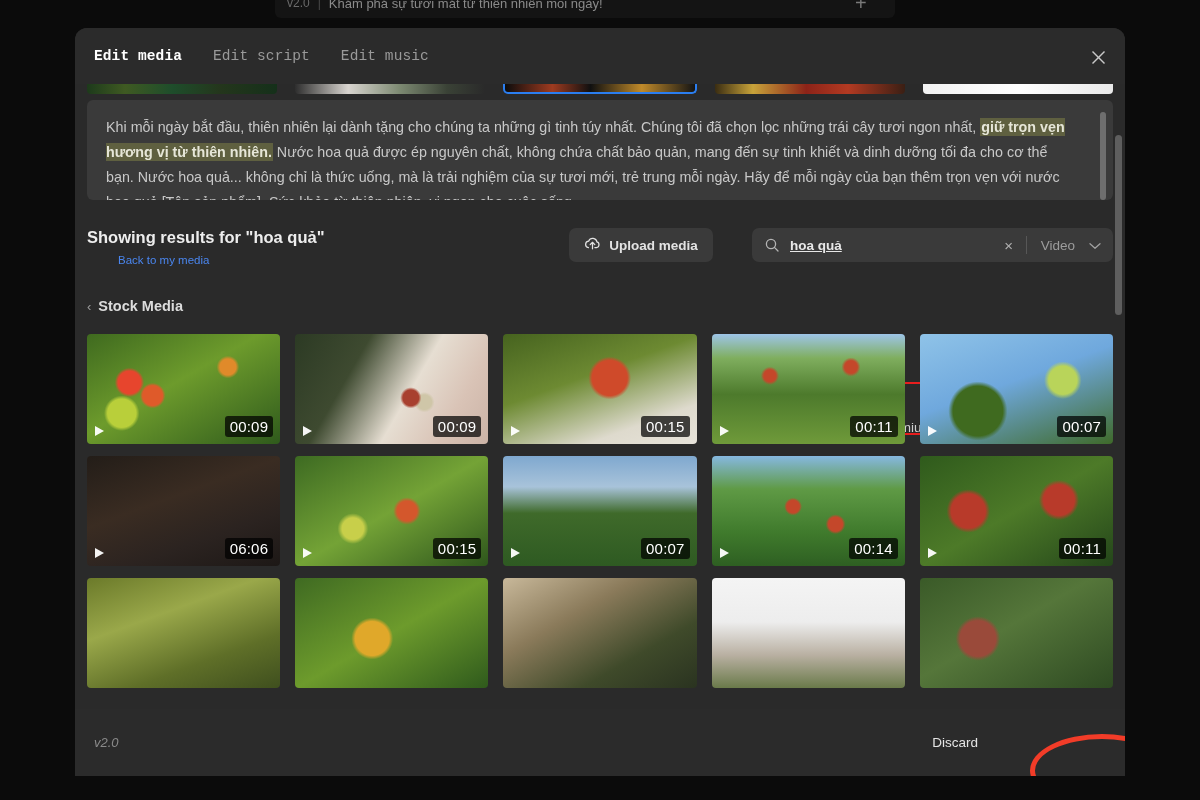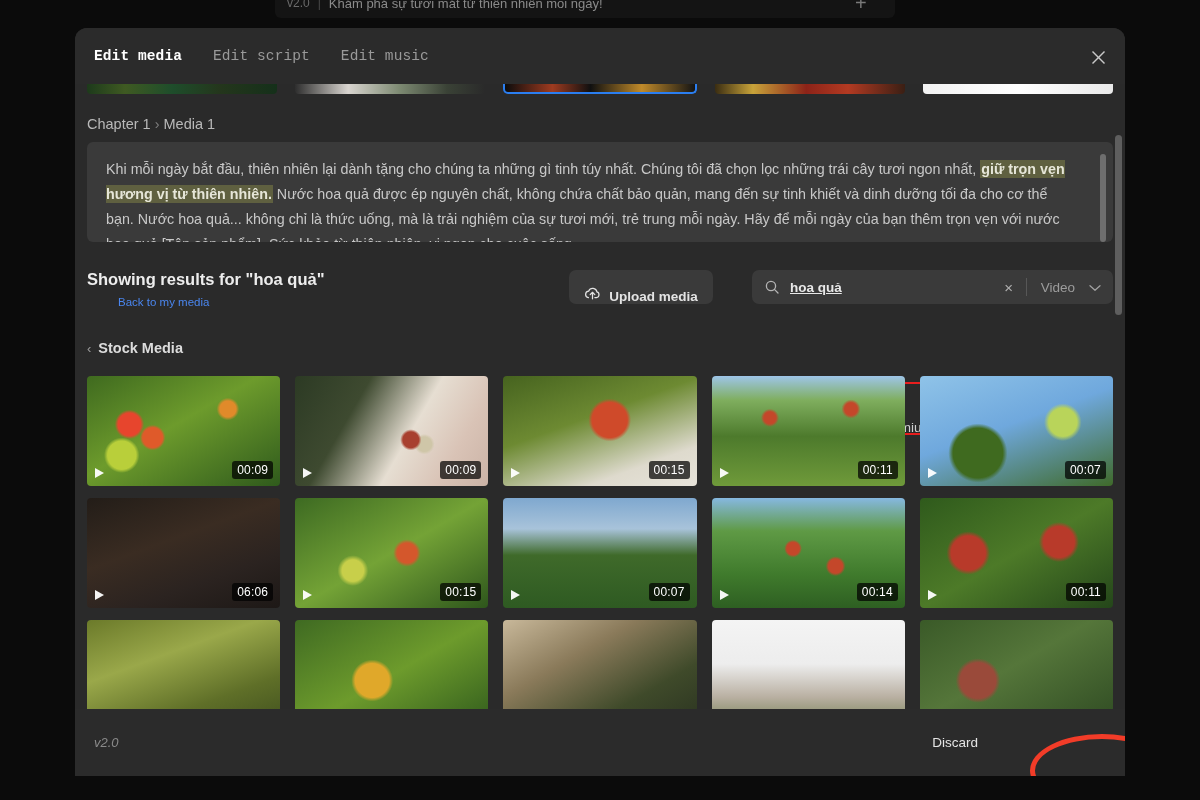--- a/index.html
+++ b/index.html
@@ -151,21 +151,21 @@
   }
   #back-to-media {
     position: absolute; left: 16px; top: 26px;
     font-size: 11.5px; color: #4a86ef; cursor: pointer; margin-left: 15px;
   }
   #upload-media-btn {
     position: absolute; right: 400px; top: 0;
     height: 34px; min-width: 144px;
     background: #3a3a3a;
     border-radius: 7px;
-    display: flex; align-items: flex-end; justify-content: center; gap: 8px;
+    display: flex; align-items: center; justify-content: center; gap: 8px;
     color: #e3e3e3; font-size: 13.5px; font-weight: bold;
     cursor: pointer;
   }
   #search-wrap {
     position: absolute; right: 0; top: 0;
     width: 361px; height: 34px;
     background: #3a3a3a;
     border-radius: 7px;
     display: flex; align-items: center;
     padding: 0 0 0 13px;
@@ -243,21 +243,21 @@
     position: absolute; left: 8px; bottom: 8px;
     width: 0; height: 0;
     border-left: 9px solid rgba(255,255,255,.95);
     border-top: 5.5px solid transparent;
     border-bottom: 5.5px solid transparent;
   }
   .duration {
     position: absolute; right: 7px; bottom: 7px;
     background: rgba(0,0,0,.72);
     color: #ffffff;
-    font-size: 12px;
+    font-size: 15px;
     padding: 2px 5px;
     border-radius: 3px;
     letter-spacing: .2px;
   }
 
   
   .t0 { background:
       radial-gradient(circle at 22% 44%, #e7452d 7%, rgba(231,69,45,0) 9%),
       radial-gradient(circle at 34% 56%, #df5a2a 7%, rgba(223,90,42,0) 9%),
       radial-gradient(circle at 18% 72%, #b9cf3a 8%, rgba(185,207,58,0) 10%),
@@ -380,23 +380,20 @@
   <div id="modal-body">
 
     <div id="filmstrip">
       <div class="film-item fi0"></div>
       <div class="film-item fi1"></div>
       <div class="film-item fi2 selected"></div>
       <div class="film-item fi3"></div>
       <div class="film-item fi4"></div>
     </div>
 
-    <div id="chapter-breadcrumb">
-      <span>Chapter 1</span><span class="crumb-sep">›</span><span>Media 1</span>
-    </div>
 
     <div id="script-panel">
       <div id="script-text"><span>Khi mỗi ngày bắt đầu, thiên nhiên lại dành tặng cho chúng ta những gì tinh túy nhất. Chúng tôi đã chọn lọc những trái cây tươi ngon nhất, </span><span class="hl">giữ trọn vẹn hương vị từ thiên nhiên.</span><span> Nước hoa quả được ép nguyên chất, không chứa chất bảo quản, mang đến sự tinh khiết và dinh dưỡng tối đa cho cơ thể bạn. Nước hoa quả... không chỉ là thức uống, mà là trải nghiệm của sự tươi mới, trẻ trung mỗi ngày. Hãy để mỗi ngày của bạn thêm trọn vẹn với nước hoa quả [Tên sản phẩm]. Sức khỏe từ thiên nhiên, vị ngon cho cuộc sống.</span></div>
       <div id="script-scrollbar"></div>
     </div>
 
     <div id="results-bar">
       <div id="results-title">Showing results for "hoa quả"</div>
       <div id="back-to-media">Back to my media</div>
 

